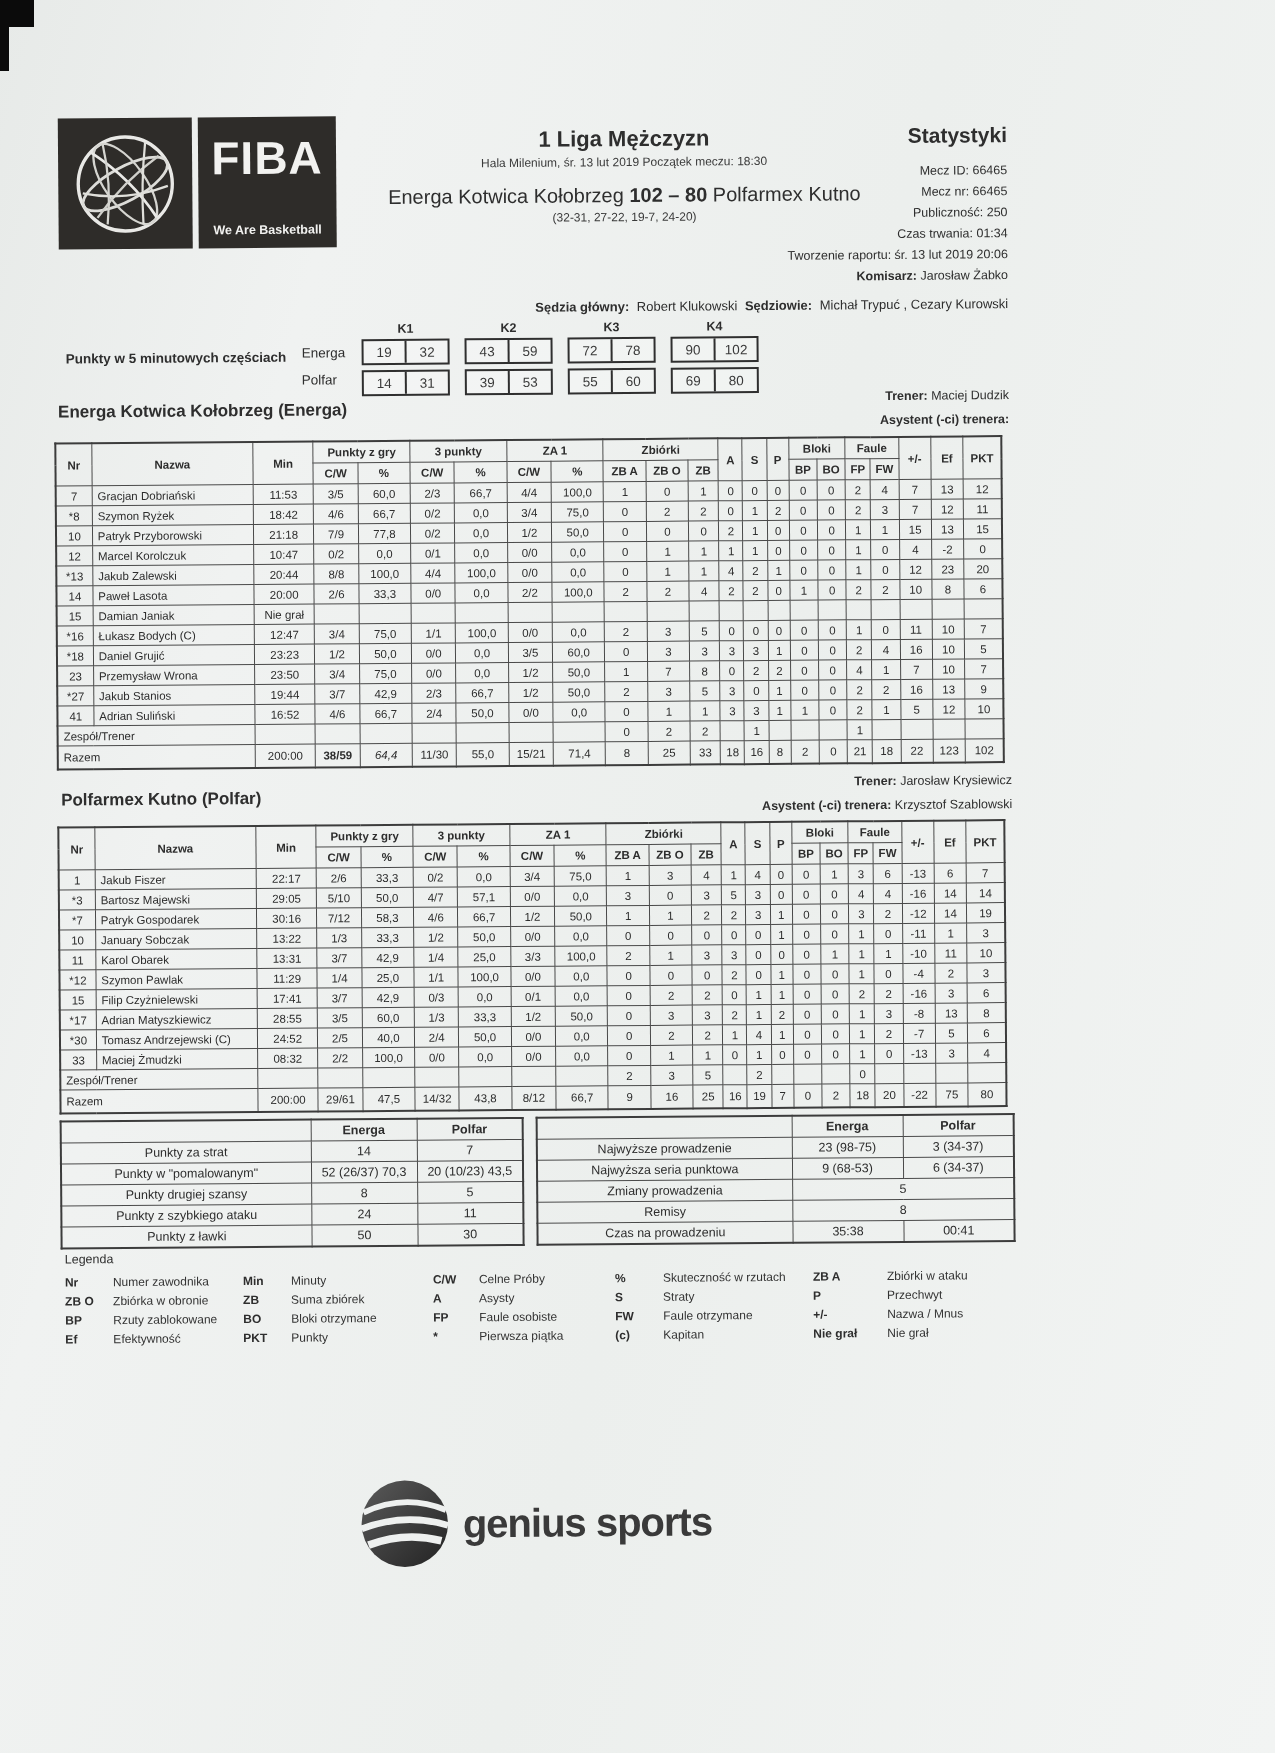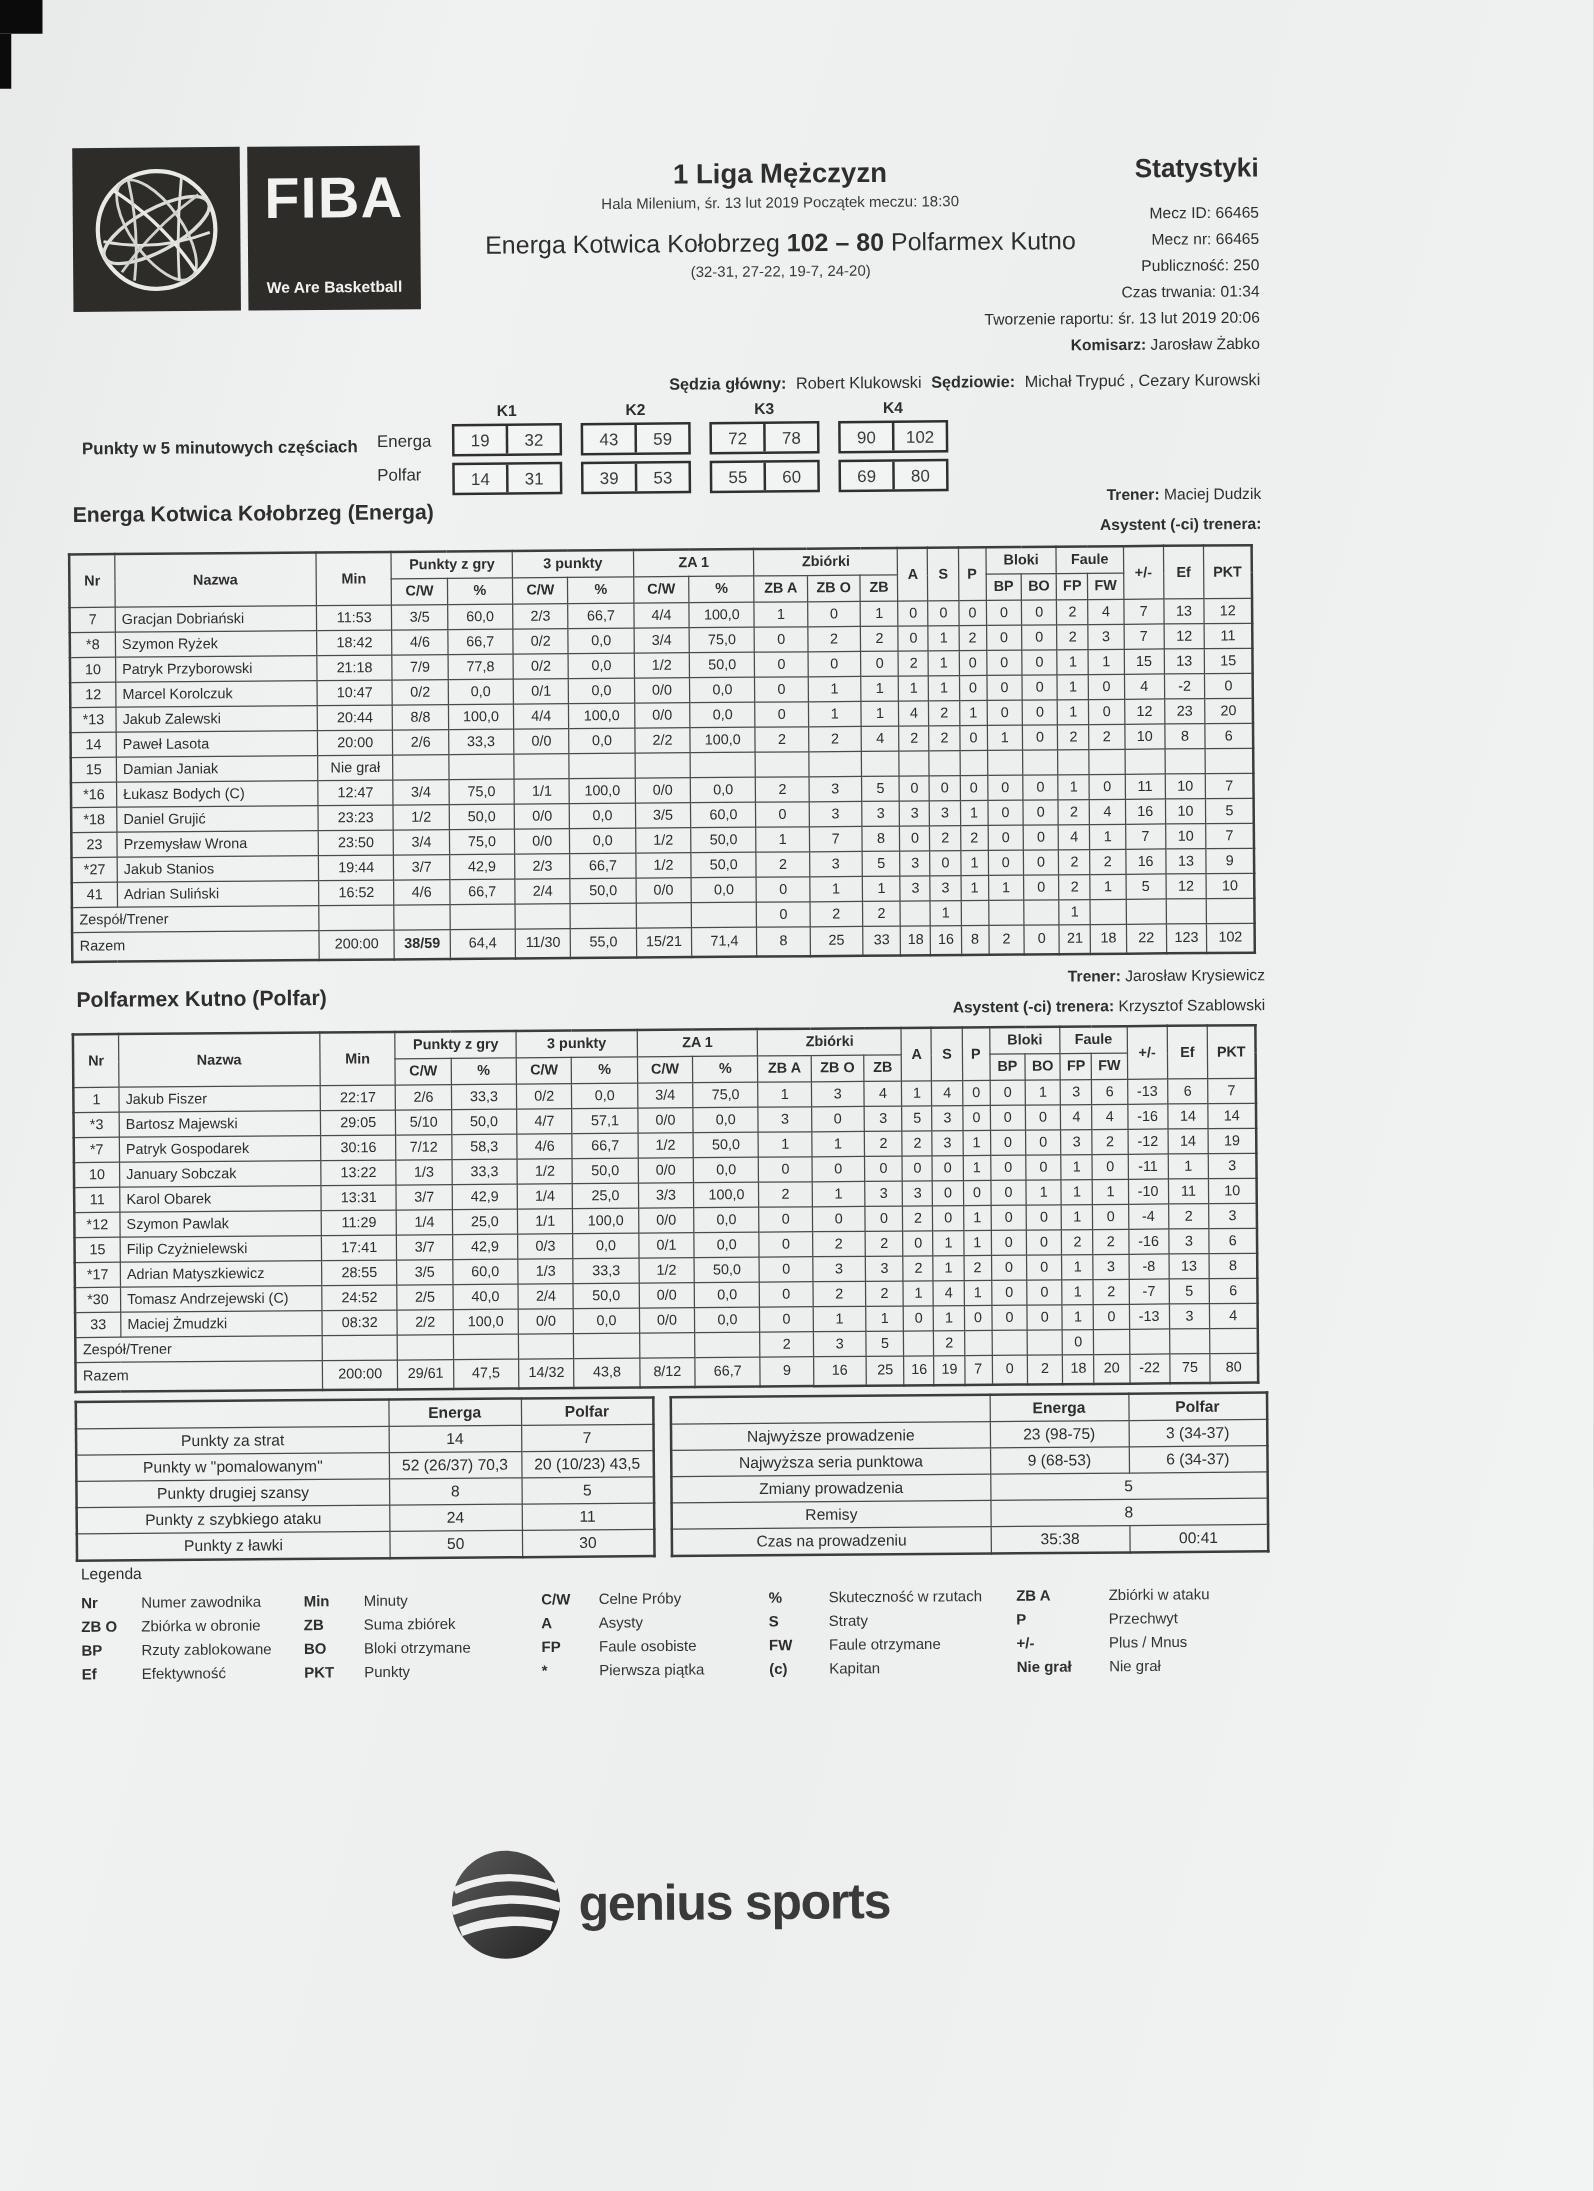--- a/index.html
+++ b/index.html
@@ -553,21 +553,21 @@
               <td>1</td>
               <td></td>
               <td></td>
               <td></td>
               <td></td>
             </tr>
             <tr>
               <td class="l" colspan="2">Razem</td>
               <td style="height: 22px;">200:00</td>
               <td style="height: 22px; font-weight: bold;">38/59</td>
-              <td style="height: 22px;">64,4</td>
+              <td style="height: 22px; font-style: italic;">64,4</td>
               <td style="height: 22px;">11/30</td>
               <td style="height: 22px;">55,0</td>
               <td style="height: 22px;">15/21</td>
               <td style="height: 22px;">71,4</td>
               <td style="height: 22px;">8</td>
               <td style="height: 22px;">25</td>
               <td style="height: 22px;">33</td>
               <td style="height: 22px;">18</td>
               <td style="height: 22px;">16</td>
               <td style="height: 22px;">8</td>
@@ -1106,21 +1106,21 @@
           <div class="legend-entry">
             <span class="legend-abbr" style="width: 74px;">ZB A</span>
             <span class="legend-def">Zbiórki w ataku</span>
           </div>
           <div class="legend-entry">
             <span class="legend-abbr" style="width: 74px;">P</span>
             <span class="legend-def">Przechwyt</span>
           </div>
           <div class="legend-entry">
             <span class="legend-abbr" style="width: 74px;">+/-</span>
-            <span class="legend-def">Plus / Mnus</span>
+            <span class="legend-def">Nazwa / Mnus</span>
           </div>
           <div class="legend-entry">
             <span class="legend-abbr" style="width: 74px;">Nie grał</span>
             <span class="legend-def">Nie grał</span>
           </div>
         </div>
       </div>
 
     <div class="abs gfooter" style="left:352px;top:1472px;">
       <span>

